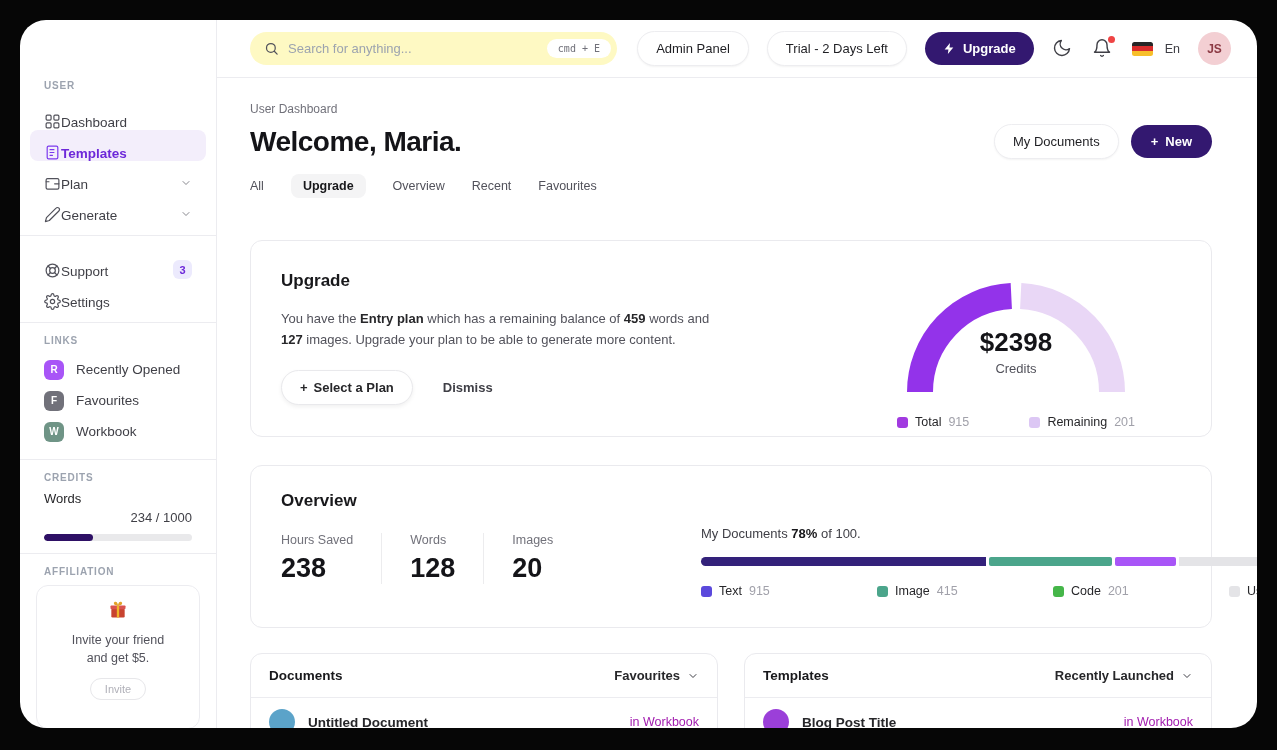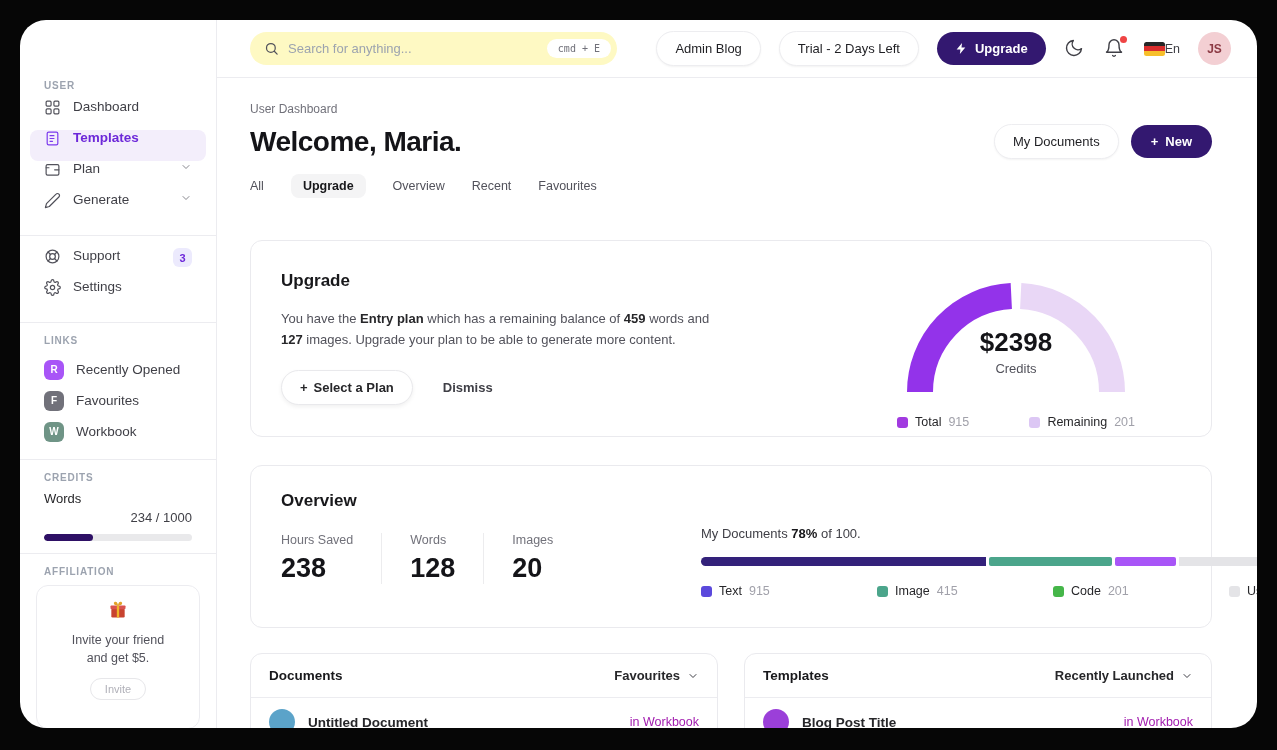--- a/index.html
+++ b/index.html
@@ -6,21 +6,21 @@
   html,body { width:1277px; height:750px; overflow:hidden; }
   body { background:#060606; font-family:"Liberation Sans", sans-serif; color:#18181b; }
   .frame { position:relative; width:1277px; height:750px; background:#060606; }
   .app { position:absolute; left:20px; top:20px; width:1237px; height:708px;
          background:#fff; border-radius:26px; overflow:hidden; display:flex; }
 
   
   .sidebar { width:197px; flex:0 0 197px; border-right:1px solid #ececf0; padding-top:60px; }
   .side-label { font-size:10px; font-weight:700; letter-spacing:.08em; color:#9ca3af;
                 margin:0 0 8px 24px; text-transform:uppercase; }
-  .nav-item { display:flex; align-items:flex-start; gap:12px; height:31px; margin:0 10px;
+  .nav-item { display:flex; align-items:flex-end; height:31px; margin:0 10px;
               padding:0 14px; border-radius:8px; font-size:13.5px; font-weight:500;
               color:#3f3f46; cursor:pointer; }
   .nav-item svg { width:17px; height:17px; stroke:#52525b; fill:none; stroke-width:1.7;
                   stroke-linecap:round; stroke-linejoin:round; flex:0 0 17px; }
   .nav-item.active { background:#f3eefb; color:#6d28d9; font-weight:600; }
   .nav-item.active svg { stroke:#7c3aed; }
   .nav-item .chev { margin-left:auto; }
   .nav-item .chev svg { width:12px; height:12px; stroke:#71717a; }
   .badge { margin-left:auto; background:#eceafd; color:#6d28d9; font-size:11px; font-weight:600;
            width:19px; height:19px; border-radius:6px; display:flex; align-items:center; justify-content:center; }
@@ -56,21 +56,21 @@
   .pill-btn { background:#fff; border:1px solid #ededf0; box-shadow:0 1px 2px rgba(0,0,0,.05);
               border-radius:99px; padding:9px 18px; font-size:13px; font-weight:500; color:#1f1f23;
               cursor:pointer; white-space:nowrap; }
   .upgrade-btn { border-radius:99px; padding:9px 18px; font-size:13px; font-weight:600; color:#fff;
                  display:flex; align-items:center; gap:7px; cursor:pointer; border:0; }
   .upgrade-btn svg { width:13px; height:13px; fill:#fff; }
   .icon-btn { position:relative; width:22px; height:22px; cursor:pointer; }
   .icon-btn svg { width:20px; height:20px; stroke:#3f3f46; fill:none; stroke-width:1.7;
                   stroke-linecap:round; stroke-linejoin:round; }
   .notif-dot { position:absolute; top:-2px; right:-1px; width:7px; height:7px; border-radius:50%; }
-  .lang { display:flex; align-items:center; gap:0; cursor:pointer; }
+  .lang { display:flex; align-items:center; gap:12px; cursor:pointer; }
   .flag { width:21px; height:14px; border-radius:2.5px; overflow:hidden; display:flex; flex-direction:column; }
   .flag div { flex:1; }
   .lang span { font-size:12.5px; color:#3f3f46; }
   .avatar { width:33px; height:33px; border-radius:50%; display:flex; align-items:center; justify-content:center;
             font-size:12px; font-weight:700; cursor:pointer; }
 
   .content { flex:1; padding:24px 45px 0 33px; overflow:hidden; }
   .breadcrumb { font-size:12px; color:#71717a; }
   .title-row { display:flex; align-items:center; margin-top:8px; }
   .page-title { font-size:28px; font-weight:800; letter-spacing:-.5px; color:#141418; }
@@ -260,21 +260,21 @@
     <header class="topbar">
       <div class="search">
         <svg viewBox="0 0 24 24">
               <circle cx="11" cy="11" r="7"></circle>
               <line x1="16.5" y1="16.5" x2="21" y2="21"></line>
             </svg>
         <input type="text" placeholder="Search for anything..." style="">
         <span class="kbd">cmd + E</span>
       </div>
       <div class="top-right">
-        <button class="pill-btn">Admin Blog</button>
+        <button class="pill-btn">Admin Panel</button>
         <button class="pill-btn">Trial - 2 Days Left</button>
         <button class="upgrade-btn" style="background: rgb(51, 24, 112);">
           <svg viewBox="0 0 24 24">
                 <path d="M13 2L3 14h7l-1 8 10-12h-7l1-8z"></path>
               </svg>
           <span>Upgrade</span>
         </button>
         <div class="icon-btn">
           <svg viewBox="0 0 24 24">
                 <path d="M21 12.79A9 9 0 1 1 11.21 3 7 7 0 0 0 21 12.79z"></path>

